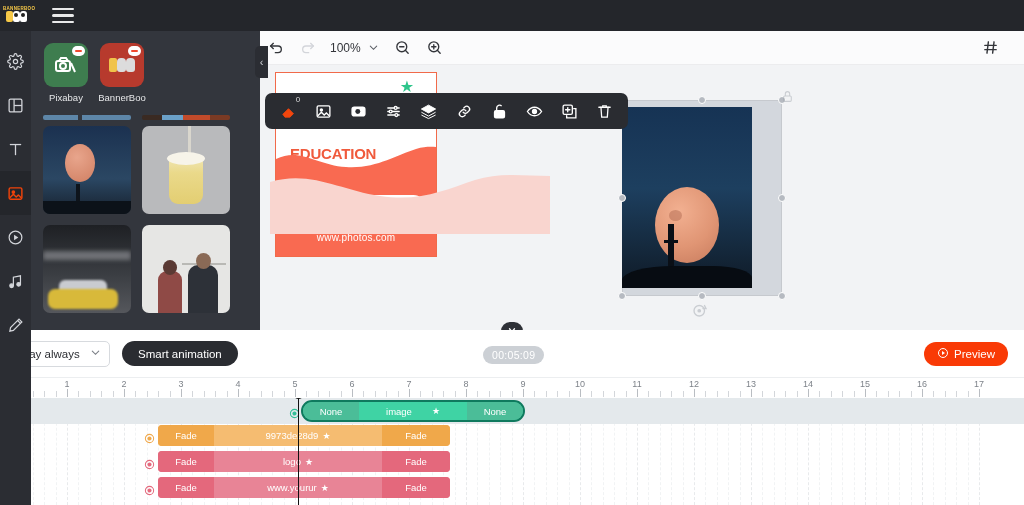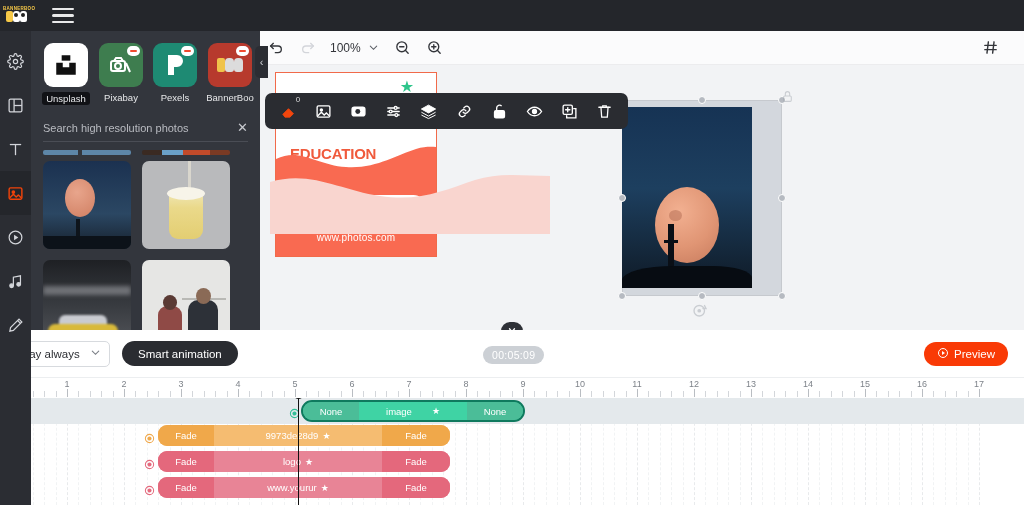--- a/index.html
+++ b/index.html
@@ -261,21 +261,21 @@
   .ruler .num { position: absolute; top: 1px; font-size: 9px; color: #7e838a; transform: translateX(-50%); }
   .ruler .num.first { transform: none; }
 
   .tracks { position: relative; height: 107px; background: #fff; overflow: hidden; }
   .grid-lines { position: absolute; inset: 0; }
   .grid-lines .gl { position: absolute; top: 0; bottom: 0; width: 1px; border-left: 1px dashed #e8eaec; }
   .band {
     position: absolute; left: 0; top: 0; width: 1024px; height: 26px; background: #e4e9ec;
   }
   .clip {
-    position: absolute; height: 21px; border-radius: 9px; display: flex;
+    position: absolute; height: 21px; border-radius: 4px; display: flex;
     align-items: center; overflow: hidden; font-size: 9.5px; color: #fff;
   }
   .clip .seg { height: 100%; display: flex; align-items: center; justify-content: center; }
   .clip .seg.mid { flex: 1; gap: 4px; }
   .anim-clip {
     position: absolute; left: 301px; top: 2px; width: 224px; height: 22px;
     border: 2px solid #0f7a5e; border-radius: 12px; overflow: hidden; display: flex;
     font-size: 9.5px; color: #fff; background: #3fc79d;
   }
   .anim-clip .s1 { width: 56px; background: #4bbd98; display:flex; align-items:center; justify-content:center; }
@@ -359,73 +359,49 @@
     <div class="rail-item">
       <svg width="17" height="17" viewBox="0 0 24 24" fill="none" stroke="#d3d5da" stroke-width="1.7">
         <path d="M17 3l4 4L9 19l-5 1 1-5z"></path>
           <path d="M15 5l4 4"></path>
       </svg>
     </div>
   </div>
 
   <div class="panel">
     <div class="sources">
-      <div class="source sel">
-        <div class="thumb" style="background:#fff">
-          <svg width="26" height="26" viewBox="0 0 24 24" fill="#111">
-            <rect x="8" y="3" width="8" height="5"></rect>
-              <path d="M3 10h6v4h6v-4h6v11H3z"></path>
-          </svg>
-        </div>
-        <div class="lbl">Unsplash</div>
-      </div>
       <div class="source">
         <div class="thumb" style="background:#3e7d4f">
           <svg width="26" height="22" viewBox="0 0 26 22" fill="none" stroke="#fff" stroke-width="2">
             <rect x="3" y="7" width="14" height="10" rx="2"></rect>
               <circle cx="10" cy="12" r="3"></circle>
             <path d="M6 7l2-3h5l2 3"></path>
               <path d="M18 9l4 9"></path>
           </svg>
           <div class="badge-mini">
               <i></i>
             </div>
         </div>
         <div class="lbl">Pixabay</div>
       </div>
       <div class="source">
-        <div class="thumb" style="background:#1e8a73">
-          <svg width="20" height="24" viewBox="0 0 20 24" fill="#fff">
-            <path d="M3 2h9a6 6 0 010 12H9v8H3z"></path>
-          </svg>
-          <div class="badge-mini">
-              <i></i>
-            </div>
-        </div>
-        <div class="lbl">Pexels</div>
-      </div>
-      <div class="source">
         <div class="thumb" style="background:#b73a2d">
           <div style="display:flex;align-items:flex-end;gap:0">
             <span style="width:8px;height:14px;background:#f0c34a;border-radius:2px;"></span>
             <span style="width:9px;height:14px;background:#dcdcdc;border-radius:4px 4px 3px 3px;"></span>
             <span style="width:9px;height:14px;background:#dcdcdc;border-radius:4px 4px 3px 3px;"></span>
           </div>
           <div class="badge-mini">
               <i></i>
             </div>
         </div>
         <div class="lbl">BannerBoo</div>
       </div>
     </div>
 
-    <div class="searchrow">
-      <div class="ph">Search high resolution photos</div>
-      <div class="x">✕</div>
-    </div>
 
     <div class="striprow">
       <div class="strip">
         <span style="flex:1;background:#5d86a8"></span>
           <span style="width:4px;background:#33363d"></span>
           <span style="flex:1.4;background:#5d86a8"></span>
       </div>
       <div class="strip">
         <span style="flex:1;background:#3a2a22"></span>
           <span style="flex:1;background:#6aa0c8"></span>

